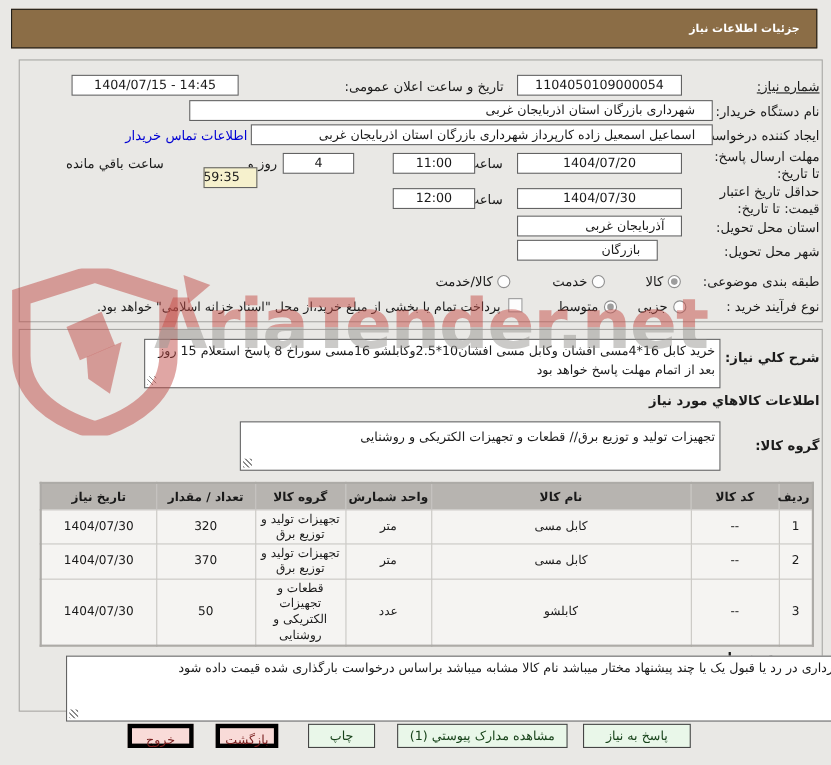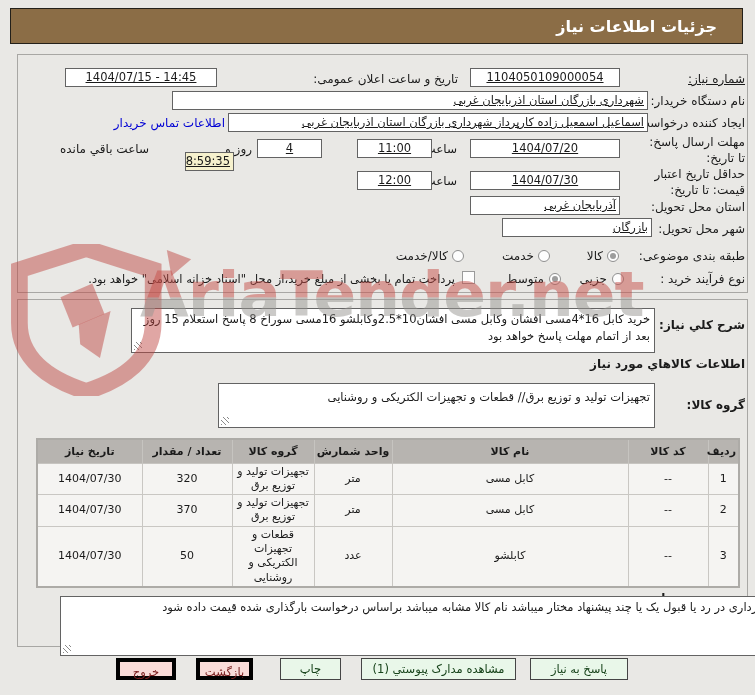--- a/index.html
+++ b/index.html
@@ -11,28 +11,28 @@
     direction:rtl;
   }
   #stage{position:relative;width:755px;height:695px;}
   .abs{position:absolute;}
   .lbl{white-space:nowrap;color:#1b1b1b;}
   .b{font-weight:bold;}
   .wraplbl{white-space:normal;line-height:1.3;text-align:right;}
   .titlebar{
     left:10px;top:8px;width:733px;height:36px;
     background:#8b6d46;border:1px solid #23201a;
-    color:#ffffff;font-weight:bold;font-size:16px;
-    line-height:36px;padding-right:25px;box-sizing:border-box;
+    color:#ffffff;font-weight:bold;font-size:10px;
+    line-height:36px;padding-right:15px;box-sizing:border-box;
   }
   .fieldset{border:1px solid #a8a7a4;box-sizing:border-box;}
   .inp{
     background:#ffffff;border:1px solid #636363;box-sizing:border-box;
     height:19px;line-height:17px;font-size:11.5px;
-    padding:0 3px;overflow:hidden;white-space:nowrap;text-decoration:underline;
+    padding:0 15px;overflow:hidden;white-space:nowrap;
   }
   .inp.center{text-align:center;}
   .inp.right{text-align:right;}
   .ltr{direction:ltr;unicode-bidi:isolate;}
   .yellow{background:#f6f1cd;text-align:center;}
   .link{color:#0000d4;cursor:pointer;white-space:nowrap;}
   .txtbox{
     background:#ffffff;border:1px solid #636363;box-sizing:border-box;
     padding:2px 4px;font-size:11.5px;line-height:1.45;text-align:right;
     overflow:hidden;position:absolute;
@@ -114,21 +114,21 @@
   <div class="abs lbl" style="right:606px;top:142px;">ساعت باقي مانده</div>
 
   <div class="abs lbl wraplbl" style="right:10px;top:167px;width:100px;">حداقل تاریخ اعتبار قیمت: تا تاریخ:</div>
   <div class="abs inp center" style="left:470px;top:171px;width:150px;"><span class="ltr">1404/07/30</span></div>
   <div class="abs lbl" style="right:298px;top:174px;">ساعت</div>
   <div class="abs inp center" style="left:357px;top:171px;width:75px;"><span class="ltr">12:00</span></div>
 
   <div class="abs lbl" style="right:10px;top:200px;">استان محل تحویل:</div>
   <div class="abs inp right" style="left:470px;top:196px;width:150px;">آذربایجان غربی</div>
   <div class="abs lbl" style="right:10px;top:222px;">شهر محل تحویل:</div>
-  <div class="abs inp right" style="left:470px;top:218px;width:150px;margin-left:32px;">بازرگان</div>
+  <div class="abs inp right" style="left:470px;top:218px;width:128px;">بازرگان</div>
 
   <div class="abs lbl" style="right:10px;top:249px;">طبقه بندی موضوعی:</div>
   <span class="radio sel" style="right:136px;top:250px;"></span>
   <div class="abs lbl" style="right:152px;top:249px;">کالا</div>
   <span class="radio" style="right:205px;top:250px;"></span>
   <div class="abs lbl" style="right:221px;top:249px;">خدمت</div>
   <span class="radio" style="right:291px;top:250px;"></span>
   <div class="abs lbl" style="right:307px;top:249px;">کالا/خدمت</div>
 
   <div class="abs lbl" style="right:10px;top:272px;">نوع فرآیند خرید :</div>

